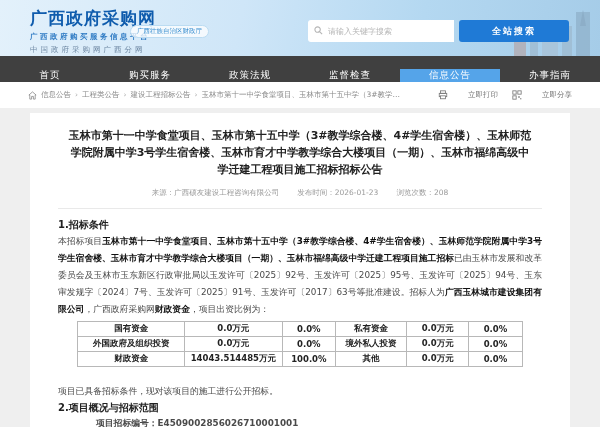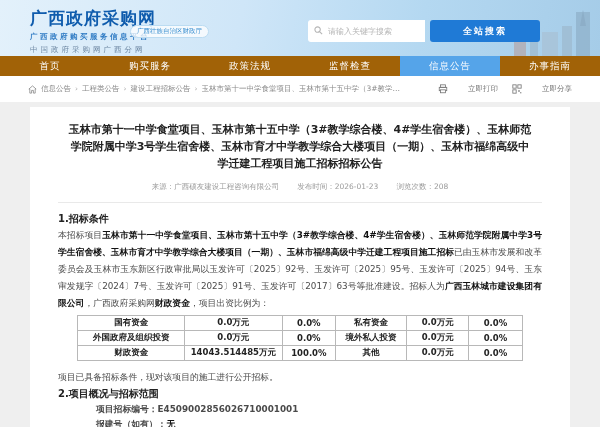--- a/index.html
+++ b/index.html
@@ -20,30 +20,30 @@
     border-left:3px solid transparent; border-right:3px solid transparent;
     border-bottom:16px solid #86a8c2; }
   .logo-wrap { position:absolute; left:30px; top:7px; }
   .logo-title { font-size:17px; font-weight:bold; color:#0f5cad; letter-spacing:1px; }
   .logo-sub1 { font-size:7.5px; color:#2f7bc4; letter-spacing:2.5px; margin-top:2px; font-weight:bold; }
   .logo-sub2 { font-size:7.5px; color:#6d87a2; letter-spacing:3px; margin-top:3px; }
   .badge { position:absolute; left:130px; top:25px; font-size:6.5px; color:#3a8fd0;
     background:rgba(255,255,255,.75); border:1px solid #bcdcf2; border-radius:8px;
     padding:1px 6px; white-space:nowrap; }
   .search-wrap { position:absolute; left:308px; top:20px; display:flex; align-items:center; }
-  .search-box { width:117px; height:22px; background:#fff; border:none; border-radius:3px 0 0 3px;
+  .search-box { width:146px; height:22px; background:#fff; border:none; border-radius:3px 0 0 3px;
     font-size:8px; color:#333; padding:0 6px 0 20px; outline:none; }
   .search-box::placeholder { color:#b5b5b5; }
   .search-icon { position:absolute; left:6px; top:6px; width:9px; height:9px; }
   .search-icon svg { display:block; }
   .search-btn { width:110px; height:22px; margin-left:5px; background:#1f7ad6; color:#fff;
     border:none; border-radius:3px; font-size:9px; font-weight:bold; letter-spacing:2px; cursor:pointer; }
 
   
-  .nav { display:flex; height:20px; background:#a16207; }
+  .nav { display:flex; height:26px; background:#404040;align-items:flex-end; }
   .nav-item { flex:1; display:flex; align-items:center; justify-content:center;
     color:#fff; font-size:9.5px; letter-spacing:1px; cursor:pointer; }
   .nav-item.active { background:#55a4e9; }
 
   
   .crumbbar { display:flex; align-items:center; height:26px; background:#fff; padding:0 28px;
     font-size:7.5px; color:#8a8a8a; }
   .crumb-home { display:flex; align-items:center; margin-right:4px; }
   .crumb-item { white-space:nowrap; }
   .crumb-item:not(.last)::after { content:"›"; margin:0 4px; color:#aaa; }
@@ -55,21 +55,21 @@
   .main { padding:5px 30px 0; }
   .card { background:#fff; padding:14px 28px 30px; min-height:320px; }
   .art-title { font-size:11px; font-weight:bold; color:#222; text-align:center;
     line-height:17px; padding:0 8px; }
   .meta { display:flex; justify-content:center; gap:18px; margin-top:10px;
     font-size:7.5px; color:#9a9a9a; }
   .divider { border:none; border-top:1px solid #e9e9e9; margin:10px 0 8px; }
   .sec-h { font-size:10px; font-weight:bold; color:#222; line-height:16px; }
   .para { font-size:8.8px; color:#4a4a4a; line-height:17px; text-align:justify; }
   .para b { color:#111; }
-  .fund-table { border-collapse:collapse; width:92%; margin:3px auto 8px; table-layout:fixed; }
+  .fund-table { border-collapse:collapse; width:92%; margin:3px auto 16px; table-layout:fixed; }
   .fund-table td { border:1px solid #b8b8b8; font-size:8.5px; color:#222; font-weight:600;
     text-align:center; height:15px; padding:1px 2px; white-space:nowrap; overflow:hidden; }
   .c1{width:24%;} .c2{width:22%;} .c3{width:12%;} .c4{width:16%;} .c5{width:14%;} .c6{width:12%;}
   .kv { font-size:8.8px; color:#4a4a4a; line-height:15px; padding-left:38px;font-weight:bold; }
   .kv b { color:#111; }
 </style>
 </head>
 <body>
 
 <div class="header">

